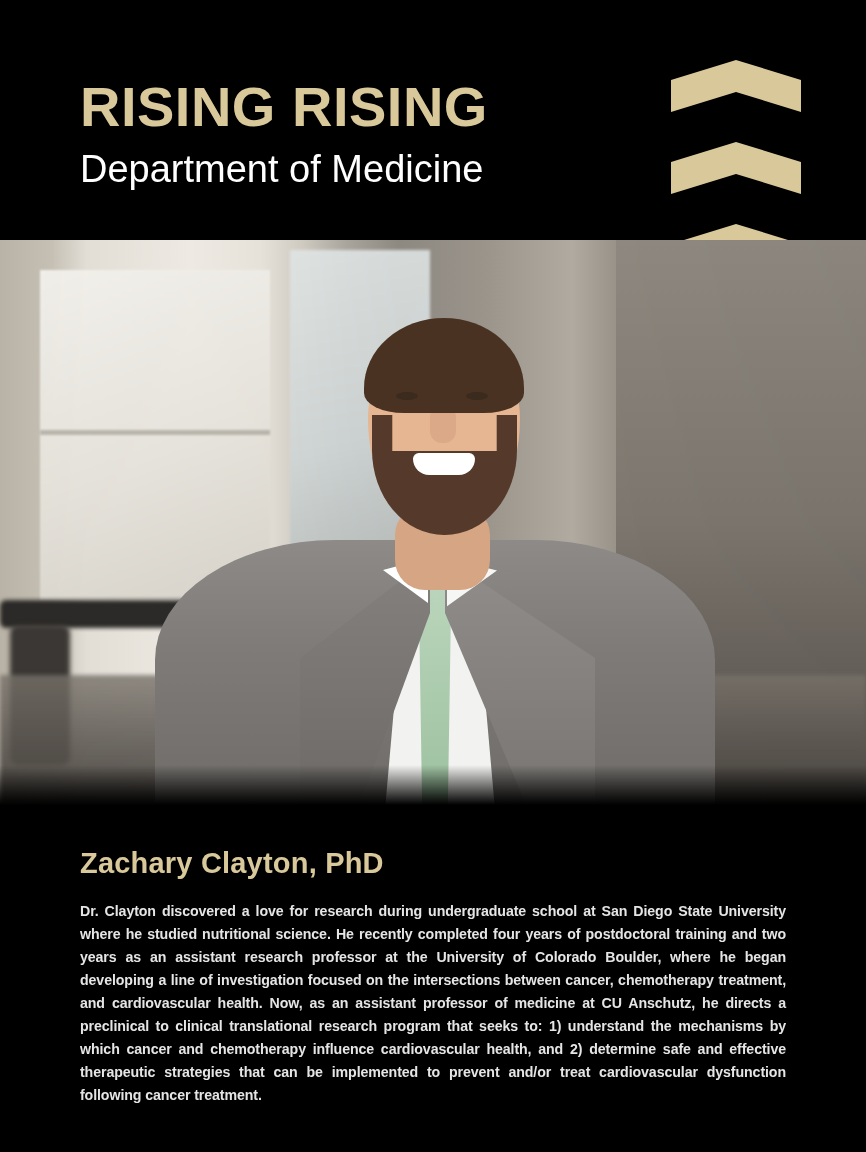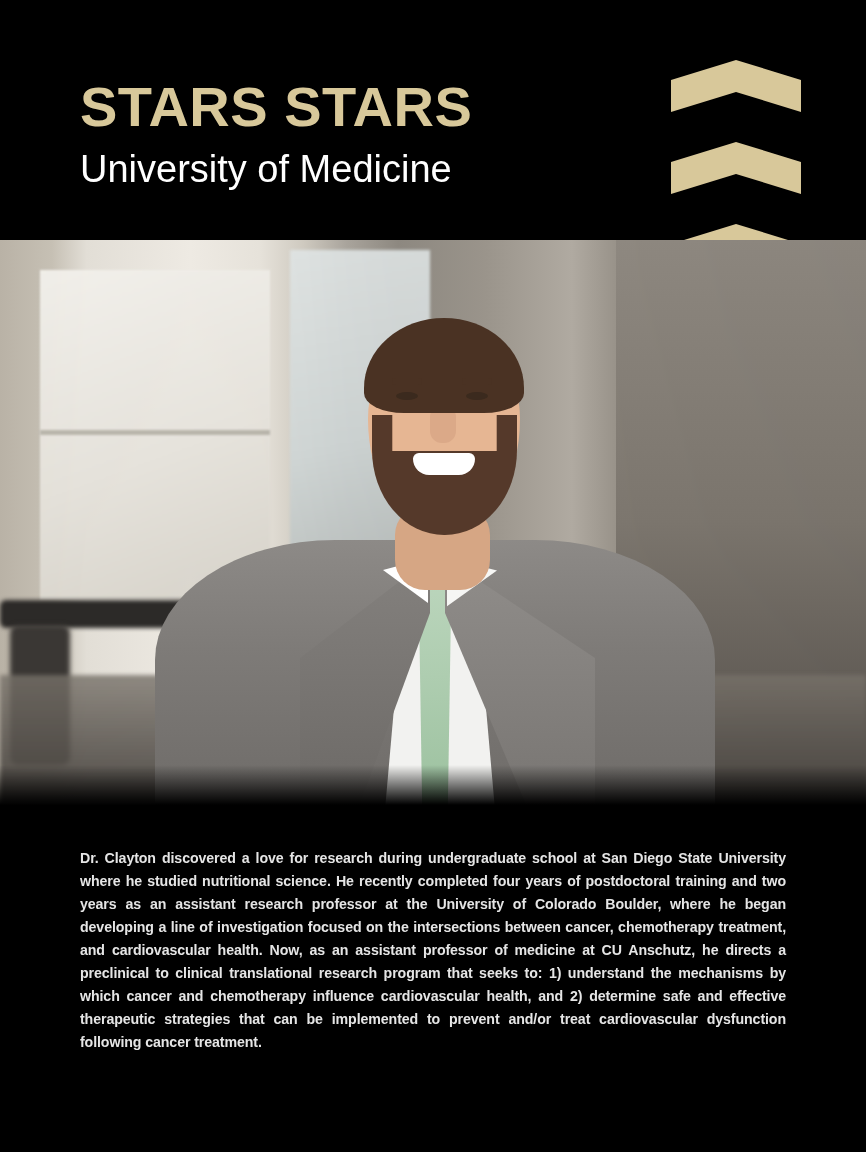--- a/index.html
+++ b/index.html
@@ -278,22 +278,22 @@
     letter-spacing: -0.1px;
   }
 </style>
 </head>
 <body>
 
 <div class="page">
 
   <div class="header">
     <div class="header-text">
-      <div class="title-main">STARS STARS</div>
-      <div class="title-sub">University of Medicine</div>
+      <div class="title-main">RISING RISING</div>
+      <div class="title-sub">Department of Medicine</div>
     </div>
 
     <div class="chevrons">
       <div class="chev" style="top:0px;">
         <svg width="130" height="72" viewBox="0 0 130 72" aria-hidden="true">
           <polygon points="0,20 65,0 130,20 130,52 65,32 0,52" fill="#d8c89a"></polygon>
         </svg>
       </div>
       <div class="chev" style="top:82px;">
         <svg width="130" height="72" viewBox="0 0 130 72" aria-hidden="true">
@@ -336,16 +336,17 @@
       <div class="brow-l"></div>
       <div class="brow-r"></div>
       <div class="eye-l"></div>
       <div class="eye-r"></div>
     </div>
 
     <div class="photo-fade"></div>
   </div>
 
   <div class="bio">
+    <div class="bio-name">Zachary Clayton, PhD</div>
     <div class="bio-text">Dr. Clayton discovered a love for research during undergraduate school at San Diego State University where he studied nutritional science. He recently completed four years of postdoctoral training and two years as an assistant research professor at the University of Colorado Boulder, where he began developing a line of investigation focused on the intersections between cancer, chemotherapy treatment, and cardiovascular health. Now, as an assistant professor of medicine at CU Anschutz, he directs a preclinical to clinical translational research program that seeks to: 1) understand the mechanisms by which cancer and chemotherapy influence cardiovascular health, and 2) determine safe and effective therapeutic strategies that can be implemented to prevent and/or treat cardiovascular dysfunction following cancer treatment.</div>
   </div>
 
 </div>
 
 </body></html>

